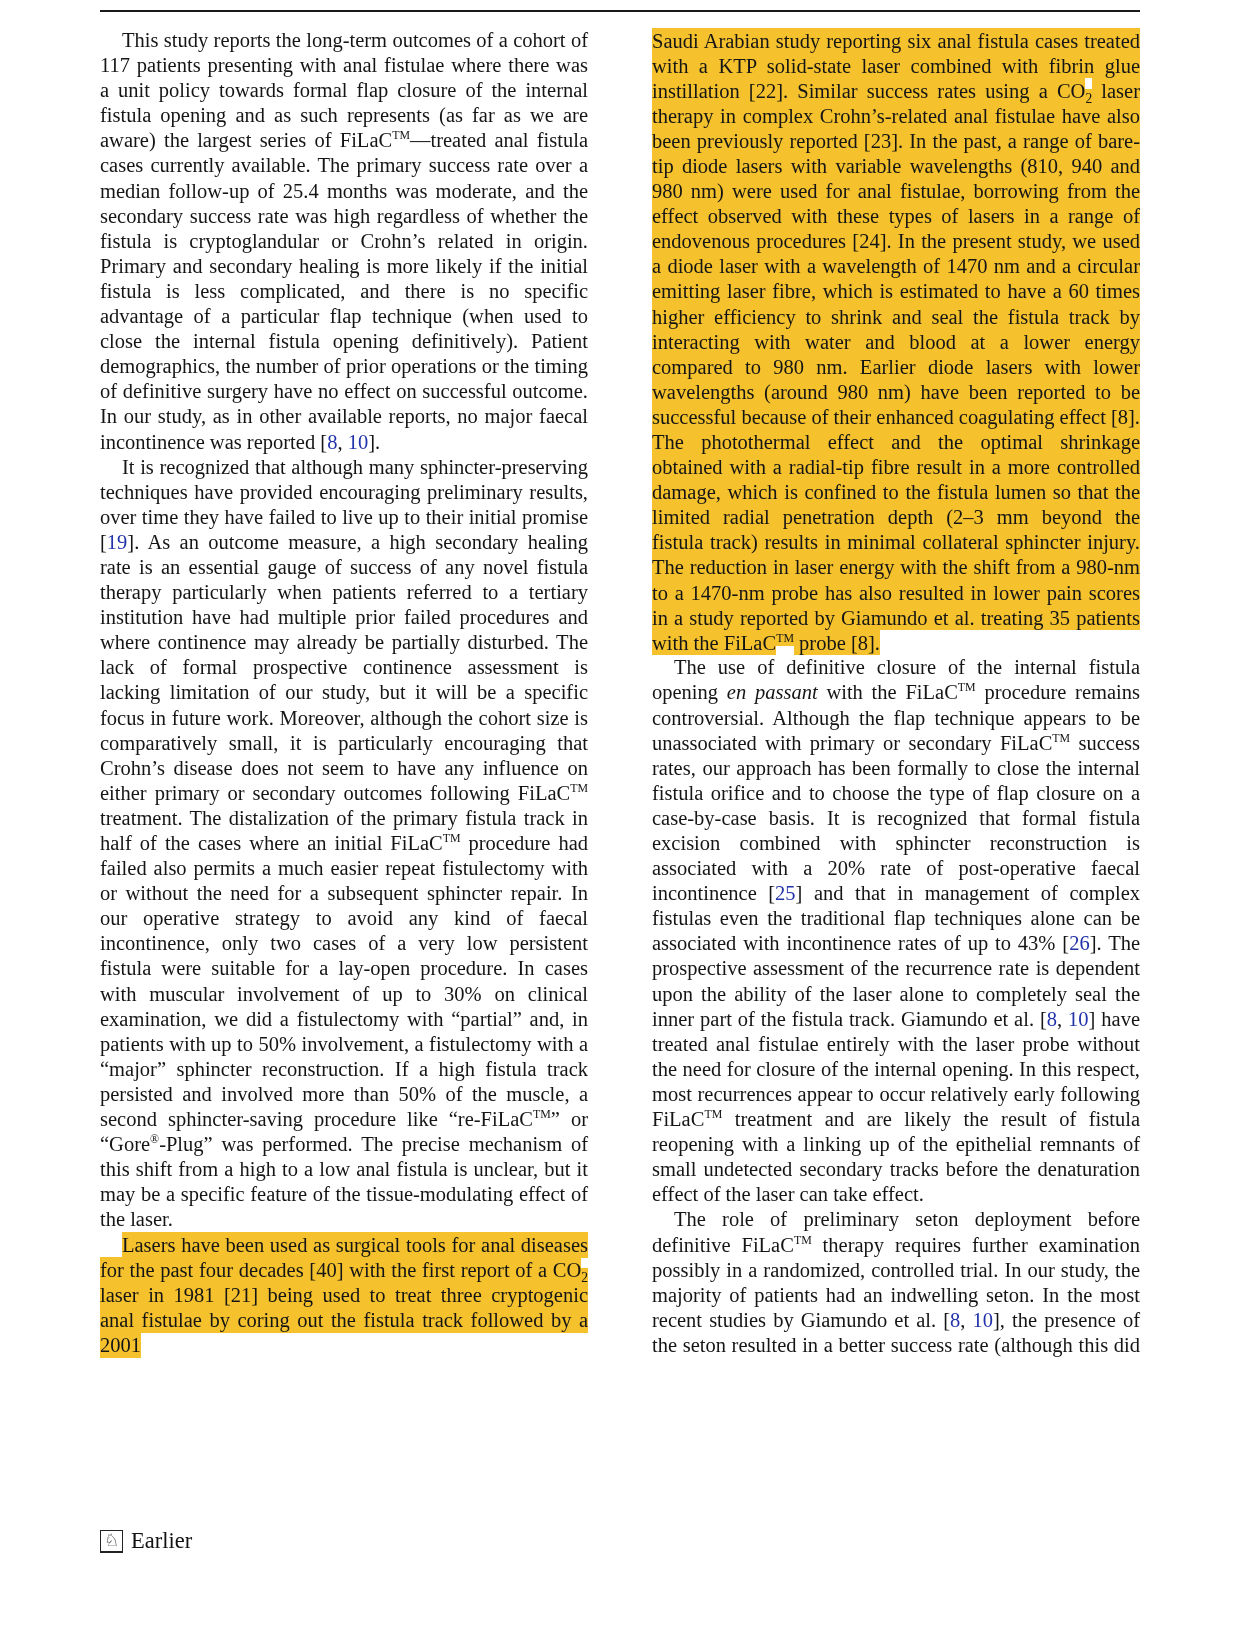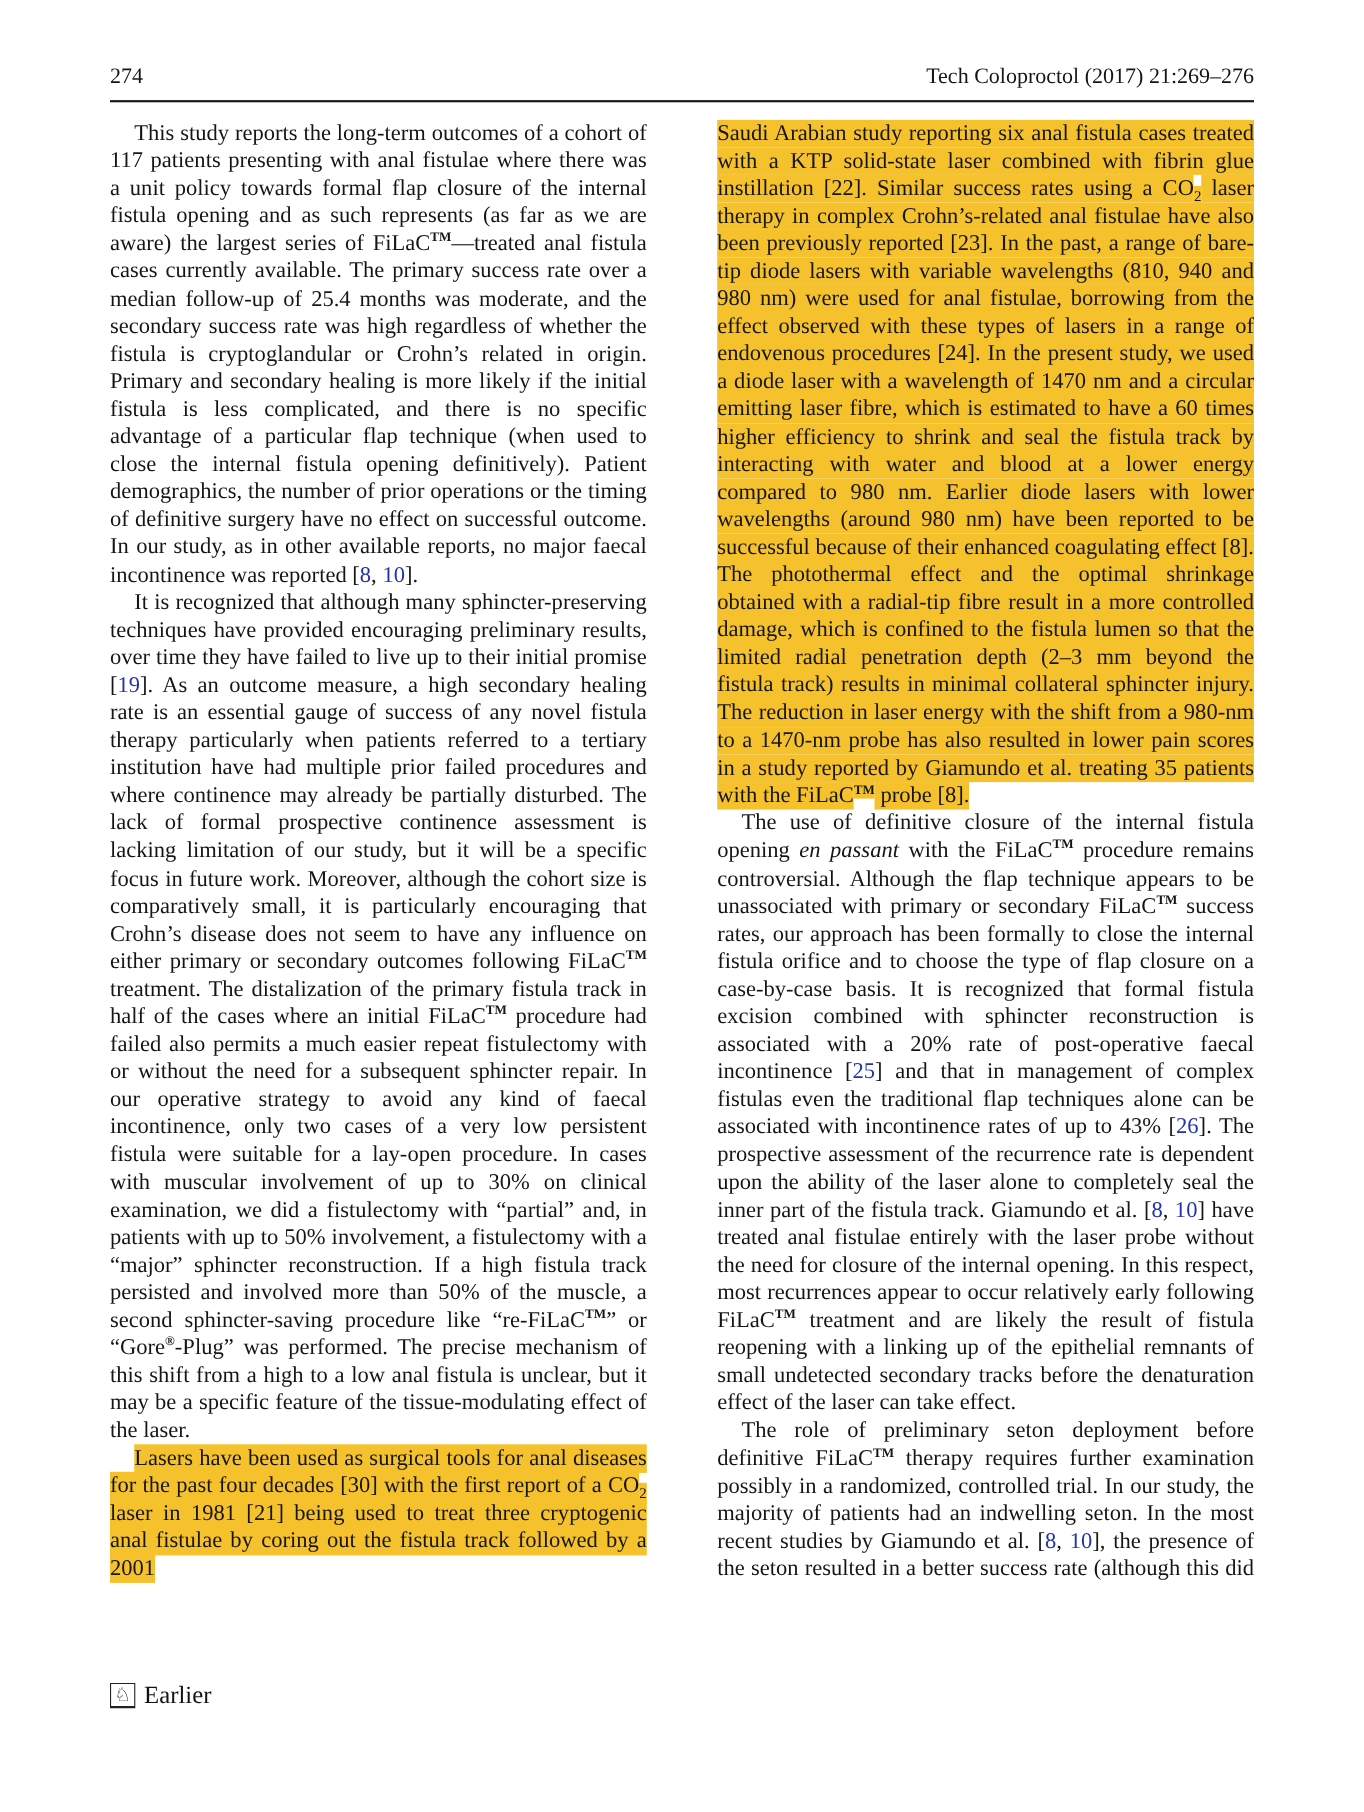--- a/index.html
+++ b/index.html
@@ -29,21 +29,21 @@
   .col{width:488px;}
   p.para{
     margin:0;
     font-size:20.5px;
     line-height:25.1px;
     text-align:justify;
   }
   p.para.indent{text-indent:22px;}
   p.para.cont{text-align-last:justify;}
   .i{font-style:italic;}
-  .sup{vertical-align:super;font-size:0.58em;line-height:0;font-weight:bold;}
+  .sup{vertical-align:super;font-size:0.58em;line-height:0;}
   .sub{vertical-align:sub;font-size:0.66em;line-height:0;}
   .ref{color:var(--link-color,#2233aa);}
   .hl{
     background:var(--highlight-color,#f5c22d);
     padding:1.5px 0 2px 0;
     -webkit-box-decoration-break:clone;
     box-decoration-break:clone;
   }
   .footer{
     position:absolute;left:100px;top:1528px;
@@ -57,32 +57,28 @@
     border-bottom:2.6px solid #222;
     font-size:17px;line-height:1;
     box-sizing:border-box;
   }
 </style>
 </head>
 <body>
 
 <div class="page">
 
-  <div class="header">
-    <span>274</span>
-    <span>Tech Coloproctol (2017) 21:269–276</span>
-  </div>
 
   <hr class="rule">
 
   <div class="body">
     <div class="col">
         <p class="para indent"><span>This study reports the long-term outcomes of a cohort of 117 patients presenting with anal fistulae where there was a unit policy towards formal flap closure of the internal fistula opening and as such represents (as far as we are aware) the largest series of FiLaC</span><span class="sup">TM</span><span>—treated anal fistula cases currently available. The primary success rate over a median follow-up of 25.4 months was moderate, and the secondary success rate was high regardless of whether the fistula is cryptoglandular or Crohn’s related in origin. Primary and secondary healing is more likely if the initial fistula is less complicated, and there is no specific advantage of a particular flap technique (when used to close the internal fistula opening definitively). Patient demographics, the number of prior operations or the timing of definitive surgery have no effect on successful outcome. In our study, as in other available reports, no major faecal incontinence was reported [</span><span class="ref">8</span><span>, </span><span class="ref">10</span><span>].</span></p>
         <p class="para indent"><span>It is recognized that although many sphincter-preserving techniques have provided encouraging preliminary results, over time they have failed to live up to their initial promise [</span><span class="ref">19</span><span>]. As an outcome measure, a high secondary healing rate is an essential gauge of success of any novel fistula therapy particularly when patients referred to a tertiary institution have had multiple prior failed procedures and where continence may already be partially disturbed. The lack of formal prospective continence assessment is lacking limitation of our study, but it will be a specific focus in future work. Moreover, although the cohort size is comparatively small, it is particularly encouraging that Crohn’s disease does not seem to have any influence on either primary or secondary outcomes following FiLaC</span><span class="sup">TM</span><span> treatment. The distalization of the primary fistula track in half of the cases where an initial FiLaC</span><span class="sup">TM</span><span> procedure had failed also permits a much easier repeat fistulectomy with or without the need for a subsequent sphincter repair. In our operative strategy to avoid any kind of faecal incontinence, only two cases of a very low persistent fistula were suitable for a lay-open procedure. In cases with muscular involvement of up to 30% on clinical examination, we did a fistulectomy with “partial” and, in patients with up to 50% involvement, a fistulectomy with a “major” sphincter reconstruction. If a high fistula track persisted and involved more than 50% of the muscle, a second sphincter-saving procedure like “re-FiLaC</span><span class="sup">TM</span><span>” or “Gore</span><span class="sup">®</span><span>-Plug” was performed. The precise mechanism of this shift from a high to a low anal fistula is unclear, but it may be a specific feature of the tissue-modulating effect of the laser.</span></p>
-        <p class="para indent cont"><span class="hl">Lasers have been used as surgical tools for anal diseases for the past four decades [30] with the first report of a CO</span><span class="hl sub">2</span><span class="hl"> laser in 1981 [21] being used to treat three cryptogenic anal fistulae by coring out the fistula track followed by a 2001</span></p>
+        <p class="para indent cont"><span class="hl">Lasers have been used as surgical tools for anal diseases for the past four decades [40] with the first report of a CO</span><span class="hl sub">2</span><span class="hl"> laser in 1981 [21] being used to treat three cryptogenic anal fistulae by coring out the fistula track followed by a 2001</span></p>
       </div>
     <div class="col">
         <p class="para"><span class="hl">Saudi Arabian study reporting six anal fistula cases treated with a KTP solid-state laser combined with fibrin glue instillation [22]. Similar success rates using a CO</span><span class="hl sub">2</span><span class="hl"> laser therapy in complex Crohn’s-related anal fistulae have also been previously reported [23]. In the past, a range of bare-tip diode lasers with variable wavelengths (810, 940 and 980 nm) were used for anal fistulae, borrowing from the effect observed with these types of lasers in a range of endovenous procedures [24]. In the present study, we used a diode laser with a wavelength of 1470 nm and a circular emitting laser fibre, which is estimated to have a 60 times higher efficiency to shrink and seal the fistula track by interacting with water and blood at a lower energy compared to 980 nm. Earlier diode lasers with lower wavelengths (around 980 nm) have been reported to be successful because of their enhanced coagulating effect [8]. The photothermal effect and the optimal shrinkage obtained with a radial-tip fibre result in a more controlled damage, which is confined to the fistula lumen so that the limited radial penetration depth (2–3 mm beyond the fistula track) results in minimal collateral sphincter injury. The reduction in laser energy with the shift from a 980-nm to a 1470-nm probe has also resulted in lower pain scores in a study reported by Giamundo et al. treating 35 patients with the FiLaC</span><span class="hl sup">TM</span><span class="hl"> probe [8].</span></p>
         <p class="para indent"><span>The use of definitive closure of the internal fistula opening </span><span class="i">en passant</span><span> with the FiLaC</span><span class="sup">TM</span><span> procedure remains controversial. Although the flap technique appears to be unassociated with primary or secondary FiLaC</span><span class="sup">TM</span><span> success rates, our approach has been formally to close the internal fistula orifice and to choose the type of flap closure on a case-by-case basis. It is recognized that formal fistula excision combined with sphincter reconstruction is associated with a 20% rate of post-operative faecal incontinence [</span><span class="ref">25</span><span>] and that in management of complex fistulas even the traditional flap techniques alone can be associated with incontinence rates of up to 43% [</span><span class="ref">26</span><span>]. The prospective assessment of the recurrence rate is dependent upon the ability of the laser alone to completely seal the inner part of the fistula track. Giamundo et al. [</span><span class="ref">8</span><span>, </span><span class="ref">10</span><span>] have treated anal fistulae entirely with the laser probe without the need for closure of the internal opening. In this respect, most recurrences appear to occur relatively early following FiLaC</span><span class="sup">TM</span><span> treatment and are likely the result of fistula reopening with a linking up of the epithelial remnants of small undetected secondary tracks before the denaturation effect of the laser can take effect.</span></p>
         <p class="para indent cont"><span>The role of preliminary seton deployment before definitive FiLaC</span><span class="sup">TM</span><span> therapy requires further examination possibly in a randomized, controlled trial. In our study, the majority of patients had an indwelling seton. In the most recent studies by Giamundo et al. [</span><span class="ref">8</span><span>, </span><span class="ref">10</span><span>], the presence of the seton resulted in a better success rate (although this did</span></p>
       </div>
   </div>
 
   <div class="footer">
     <span class="springer-mark">♘</span>

